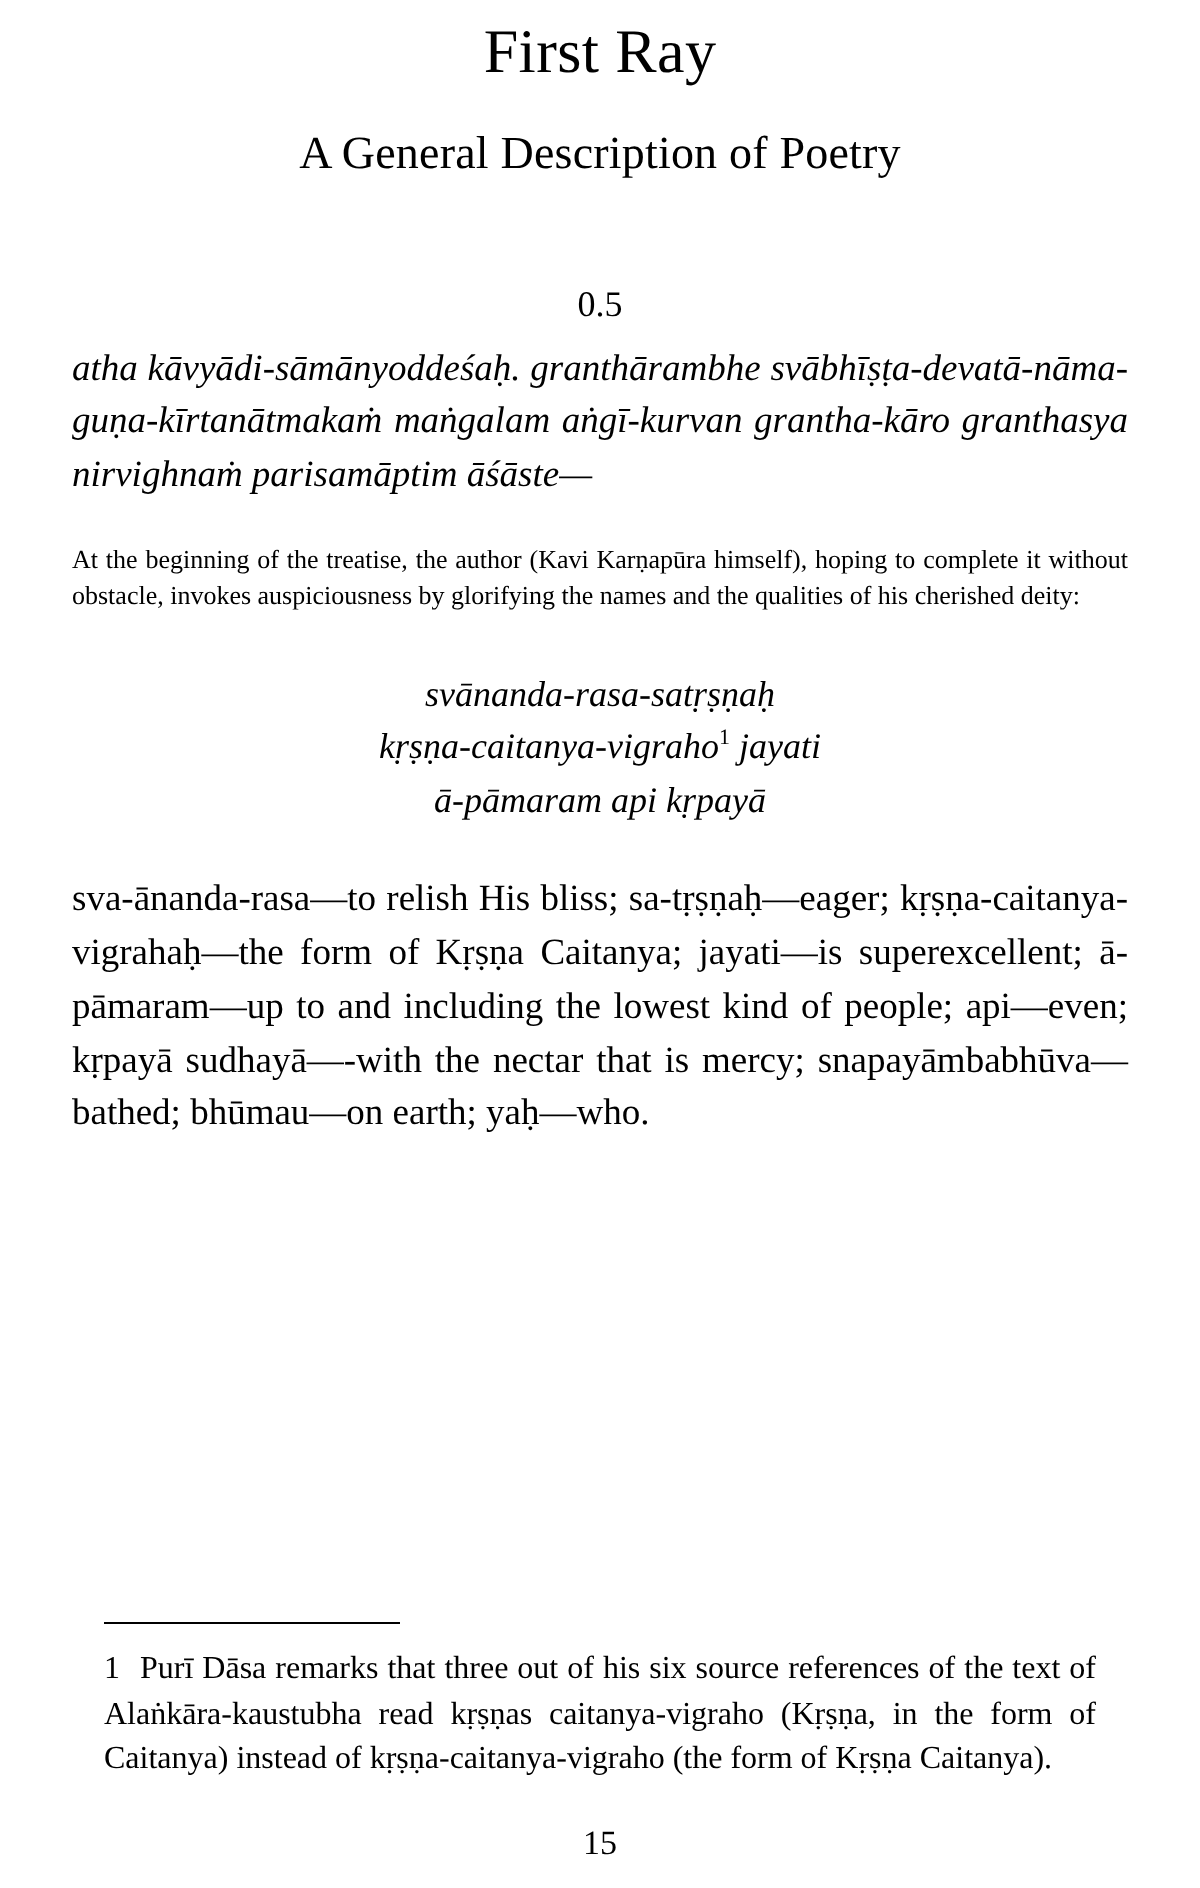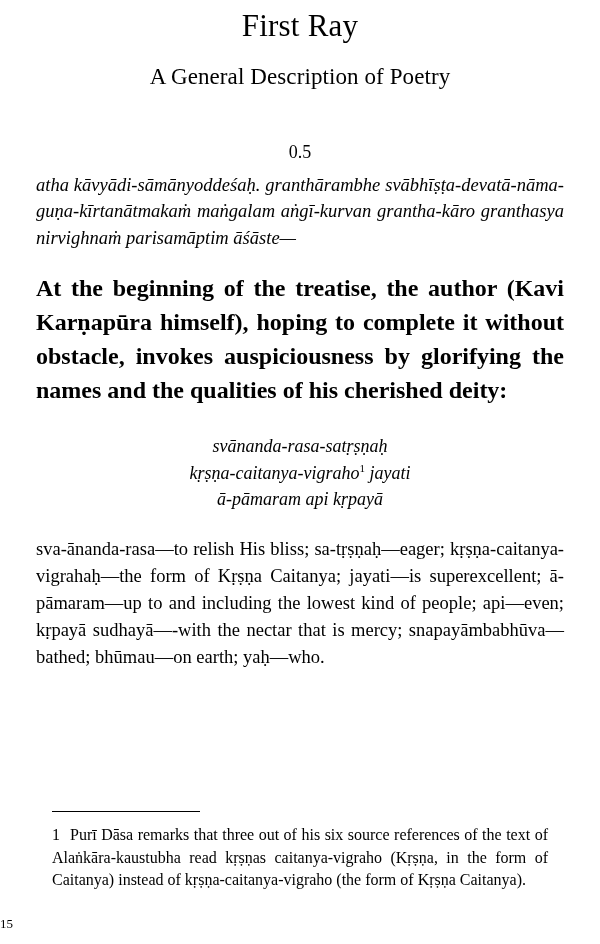--- a/index.html
+++ b/index.html
@@ -47,22 +47,22 @@
   .sanskrit-block {
     font-style: italic;
     font-size: 18.5px;
     line-height: 1.42;
     text-align: justify;
     margin: 0;
     padding-top: 9px;
     hyphens: none;
   }
   .translation-bold {
-    font-weight: bold;
-    font-size: 24px;
+    font-weight: normal;
+    font-size: 13px;
     line-height: 1.42;
     text-align: justify;
     margin: 0;
     padding-top: 20px;
   }
   .verse-lines {
     text-align: center;
     font-style: italic;
     font-size: 18px;
     line-height: 1.47;
@@ -108,21 +108,22 @@
     margin: 0;
   }
   .footnote-text .fn-num {
     margin-right: 10px;
   }
   .page-number {
     position: absolute;
     bottom: 12px;
     left: 0;
     right: 0;
-    font-size: 13px;
+    text-align: center;
+    font-size: 17px;
   }
 </style>
 </head>
 <body>
 
 <div class="page">
 
   <h1 class="chapter-title">First Ray</h1>
 
   <h2 class="chapter-subtitle">A General Description of Poetry</h2>

